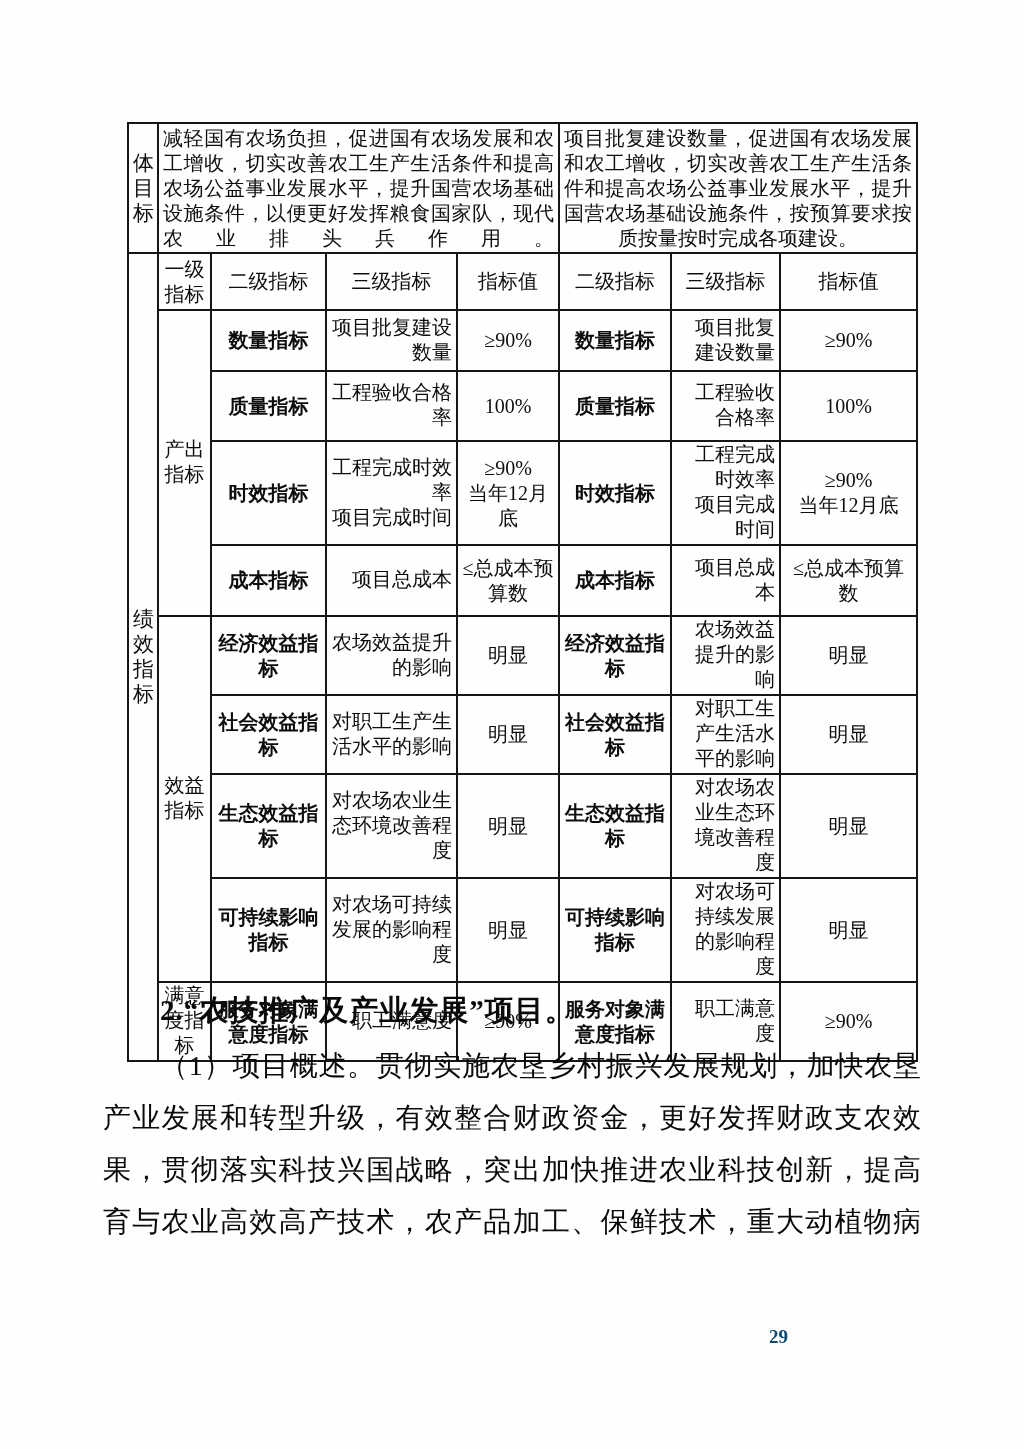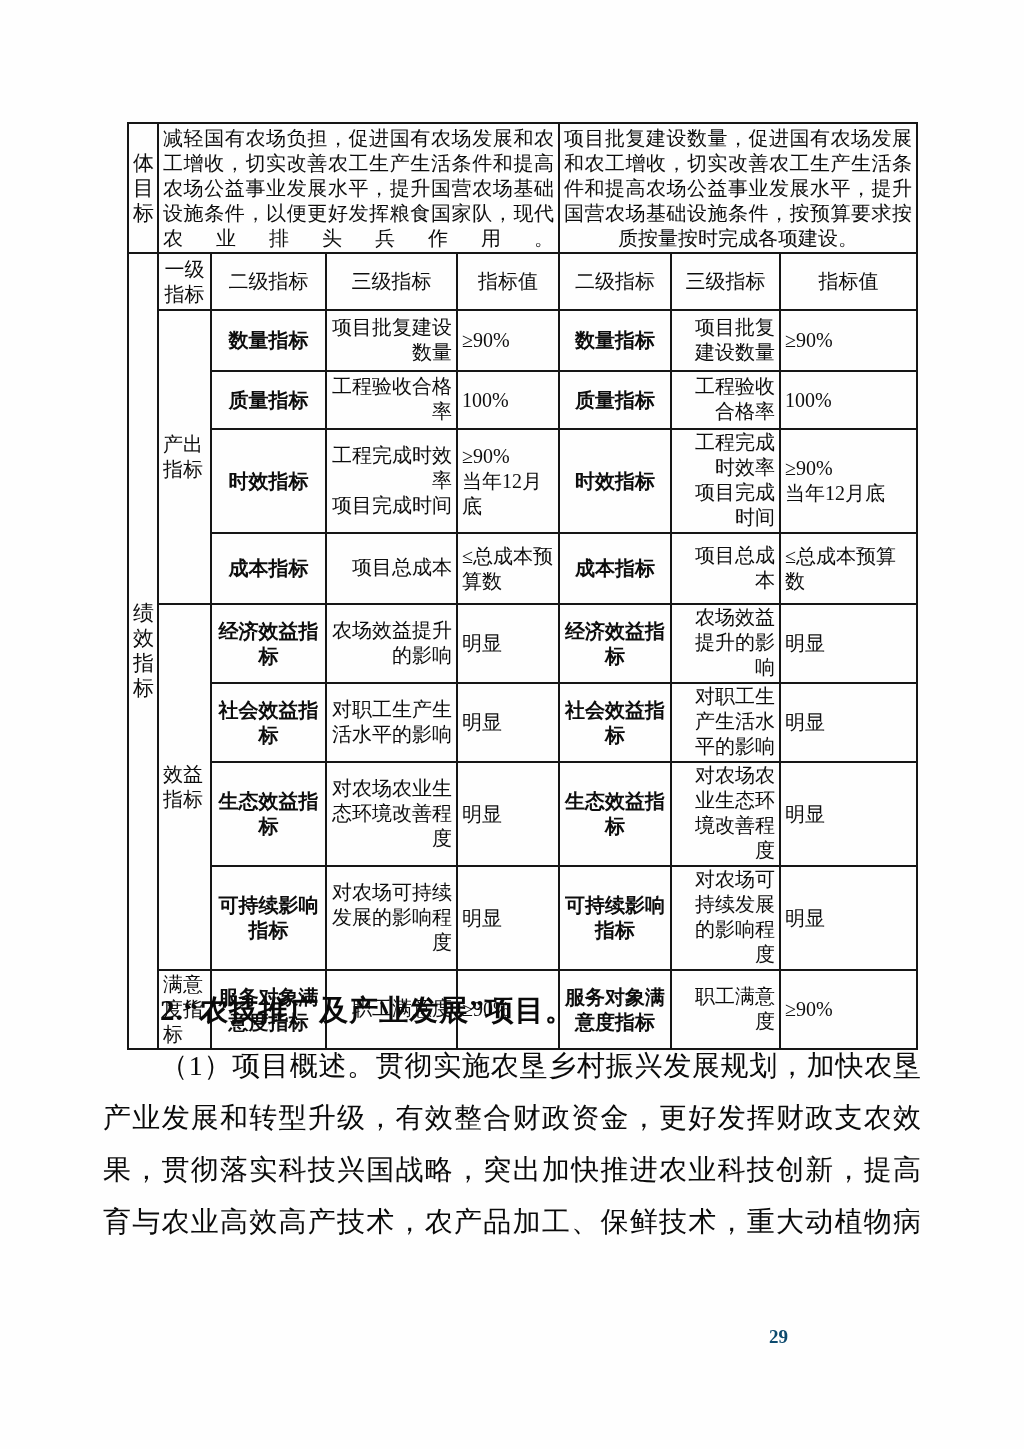--- a/index.html
+++ b/index.html
@@ -24,24 +24,24 @@
     padding: 1px 4px;
     line-height: 25px;
     white-space: pre-line;
     overflow: hidden;
   }
   .c-vert  { text-align: center; padding: 0; line-height: 40px; font-size: 21px; }
   .c-side  { text-align: center; padding: 0; line-height: 52px; font-size: 21px; }
   .c-goal  { text-align: justify; text-align-last: justify; line-height: 26px; padding: 2px 5px; margin-left: 8px; }
   .c-goal-r{ text-align: justify; text-align-last: center;  line-height: 26px; padding: 2px 5px; }
   .c-h     { text-align: center; }
-  .c-l1    { padding: 1px 3px; }
+  .c-l1    { text-align: center; padding: 1px 3px; font-family: Liberation Mono, monospace; }
   .c-l2    { text-align: center; padding: 1px 2px; font-weight: bold; }
   .c-l3    { text-align: right;   padding: 1px 3px; font-family: Liberation Mono, monospace; }
-  .c-val   { text-align: left; padding: 1px 0; margin-left: 22px; }
+  .c-val   { text-align: center; padding: 1px 0; margin-left: 22px; }
 
   
   .body-text { position: absolute; left: 103px; top: 988px; width: 818px; color: #0a0a0a; }
   .body-text > div { box-sizing: border-box; }
   .heading {
     font-weight: bold; font-size: 29px;
     padding-left: 57px; height: 53px; line-height: 44px;
     letter-spacing: 1px;
   }
   .pline {
@@ -98,21 +98,21 @@
       <tr style="height:61px">
         <td class="c-l1" rowspan="4">产出指标</td>
         <td class="c-l2">数量指标</td>
         <td class="c-l3">项目批复建设数量</td>
         <td class="c-val">≥90%</td>
         <td class="c-l2">数量指标</td>
         <td class="c-l3">项目批复建设数量</td>
         <td class="c-val">≥90%</td>
       </tr>
 
-      <tr style="height:58px">
+      <tr style="height:70px">
         <td class="c-l2">质量指标</td>
         <td class="c-l3">工程验收合格率</td>
         <td class="c-val">100%</td>
         <td class="c-l2">质量指标</td>
         <td class="c-l3">工程验收合格率</td>
         <td class="c-val">100%</td>
       </tr>
 
       <tr style="height:96px">
         <td class="c-l2">时效指标</td>

